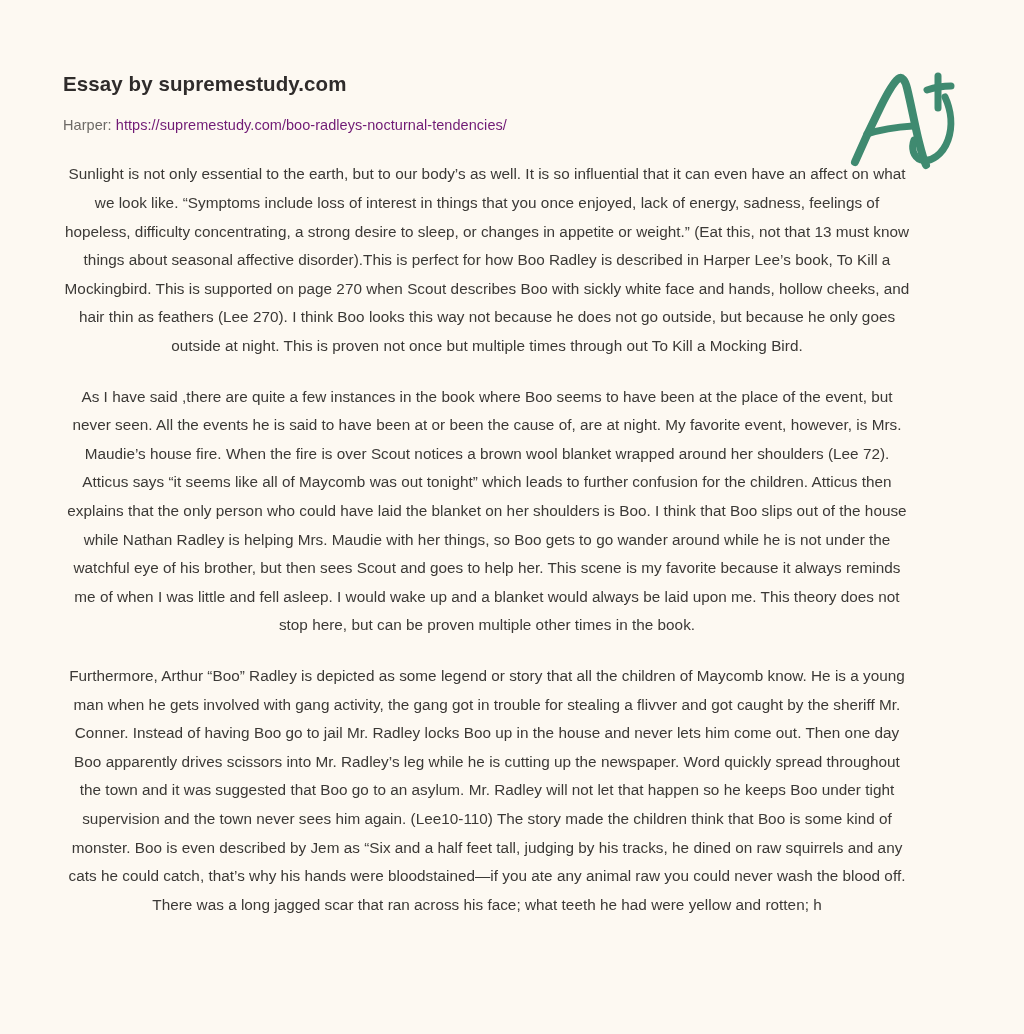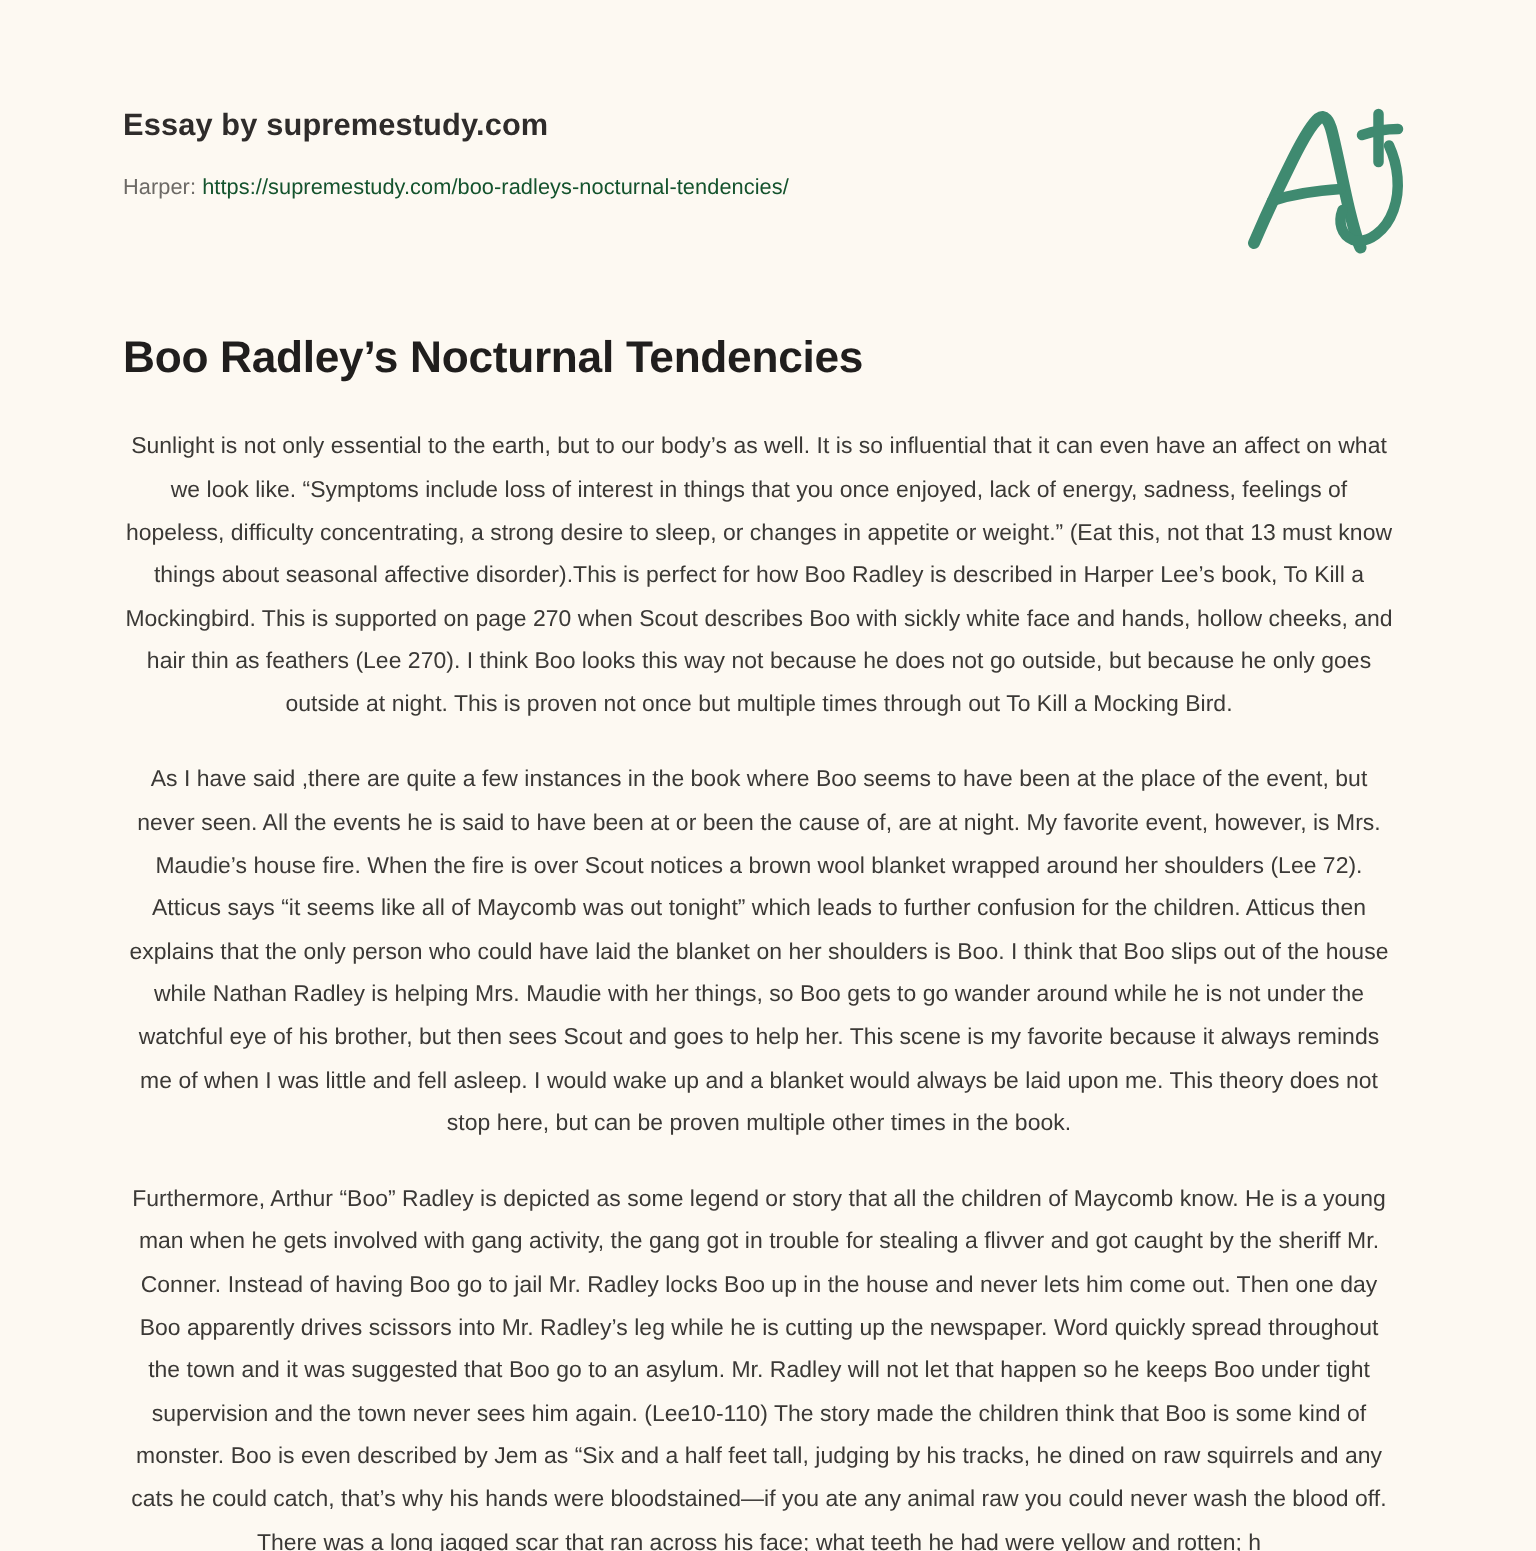--- a/index.html
+++ b/index.html
@@ -12,21 +12,21 @@
     background: #fdf9f2;
     font-family: "Liberation Sans", sans-serif;
     overflow: hidden;
     position: relative;
   }
   .page {
     width: 1024px;
     height: 976px;
     position: relative;
     box-sizing: border-box;
-    padding: 0 82px;
+    padding: 0 63px;
   }
   .header {
     position: relative;
     padding-top: 72px;
   }
   .essay-by {
     font-size: 20.5px;
     font-weight: 700;
     color: #2f2c2b;
     letter-spacing: 0.1px;
@@ -37,21 +37,21 @@
     margin-top: 19px;
     font-size: 14.5px;
     color: #6d6a66;
     line-height: 1.3;
     letter-spacing: 0.05px;
   }
   .source-label {
     color: #6d6a66;
   }
   .source-url {
-    color: #14532d;
+    color: #701a75;
     text-decoration: none;
     text-align: right;
   }
   .brand-logo {
     position: absolute;
     top: 64px;
     right: 0px;
     width: 120px;
     height: 110px;
     display: block;
@@ -99,21 +99,20 @@
         <path d="M14 98 C 20 84, 30 62, 40 42 C 46 30, 52 19, 57 15 C 61 12, 64 16, 66 24 C 70 40, 74 62, 78 78 C 81 90, 83 97, 85 101" stroke-width="8"></path>
         <path d="M26 70 C 38 66, 56 63, 72 62" stroke-width="7"></path>
         <path d="M86 26 C 92 24, 102 22, 110 22" stroke-width="7"></path>
         <path d="M97 12 C 97 22, 97 36, 97 44" stroke-width="7"></path>
         <path d="M104 33 C 110 46, 112 62, 107 76 C 102 90, 90 99, 80 96 C 72 93, 70 84, 73 76" stroke-width="7"></path>
       </g>
     </svg>
 
   </div>
 
-  <h1 class="doc-title">Boo Radley’s Nocturnal Tendencies</h1>
 
   <div class="body-copy">
     <p>Sunlight is not only essential to the earth, but to our body’s as well. It is so influential that it can even have an affect on what we look like. “Symptoms include loss of interest in things that you once enjoyed, lack of energy, sadness, feelings of hopeless, difficulty concentrating, a strong desire to sleep, or changes in appetite or weight.” (Eat this, not that 13 must know things about seasonal affective disorder).This is perfect for how Boo Radley is described in Harper Lee’s book, To Kill a Mockingbird. This is supported on page 270 when Scout describes Boo with sickly white face and hands, hollow cheeks, and hair thin as feathers (Lee 270). I think Boo looks this way not because he does not go outside, but because he only goes outside at night. This is proven not once but multiple times through out To Kill a Mocking Bird.</p>
     <p>As I have said ,there are quite a few instances in the book where Boo seems to have been at the place of the event, but never seen. All the events he is said to have been at or been the cause of, are at night. My favorite event, however, is Mrs. Maudie’s house fire. When the fire is over Scout notices a brown wool blanket wrapped around her shoulders (Lee 72). Atticus says “it seems like all of Maycomb was out tonight” which leads to further confusion for the children. Atticus then explains that the only person who could have laid the blanket on her shoulders is Boo. I think that Boo slips out of the house while Nathan Radley is helping Mrs. Maudie with her things, so Boo gets to go wander around while he is not under the watchful eye of his brother, but then sees Scout and goes to help her. This scene is my favorite because it always reminds me of when I was little and fell asleep. I would wake up and a blanket would always be laid upon me. This theory does not stop here, but can be proven multiple other times in the book.</p>
     <p>Furthermore, Arthur “Boo” Radley is depicted as some legend or story that all the children of Maycomb know. He is a young man when he gets involved with gang activity, the gang got in trouble for stealing a flivver and got caught by the sheriff Mr. Conner. Instead of having Boo go to jail Mr. Radley locks Boo up in the house and never lets him come out. Then one day Boo apparently drives scissors into Mr. Radley’s leg while he is cutting up the newspaper. Word quickly spread throughout the town and it was suggested that Boo go to an asylum. Mr. Radley will not let that happen so he keeps Boo under tight supervision and the town never sees him again. (Lee10-110) The story made the children think that Boo is some kind of monster. Boo is even described by Jem as “Six and a half feet tall, judging by his tracks, he dined on raw squirrels and any cats he could catch, that’s why his hands were bloodstained—if you ate any animal raw you could never wash the blood off. There was a long jagged scar that ran across his face; what teeth he had were yellow and rotten; h</p>
   </div>
 
 </div>
 
 </body></html>

